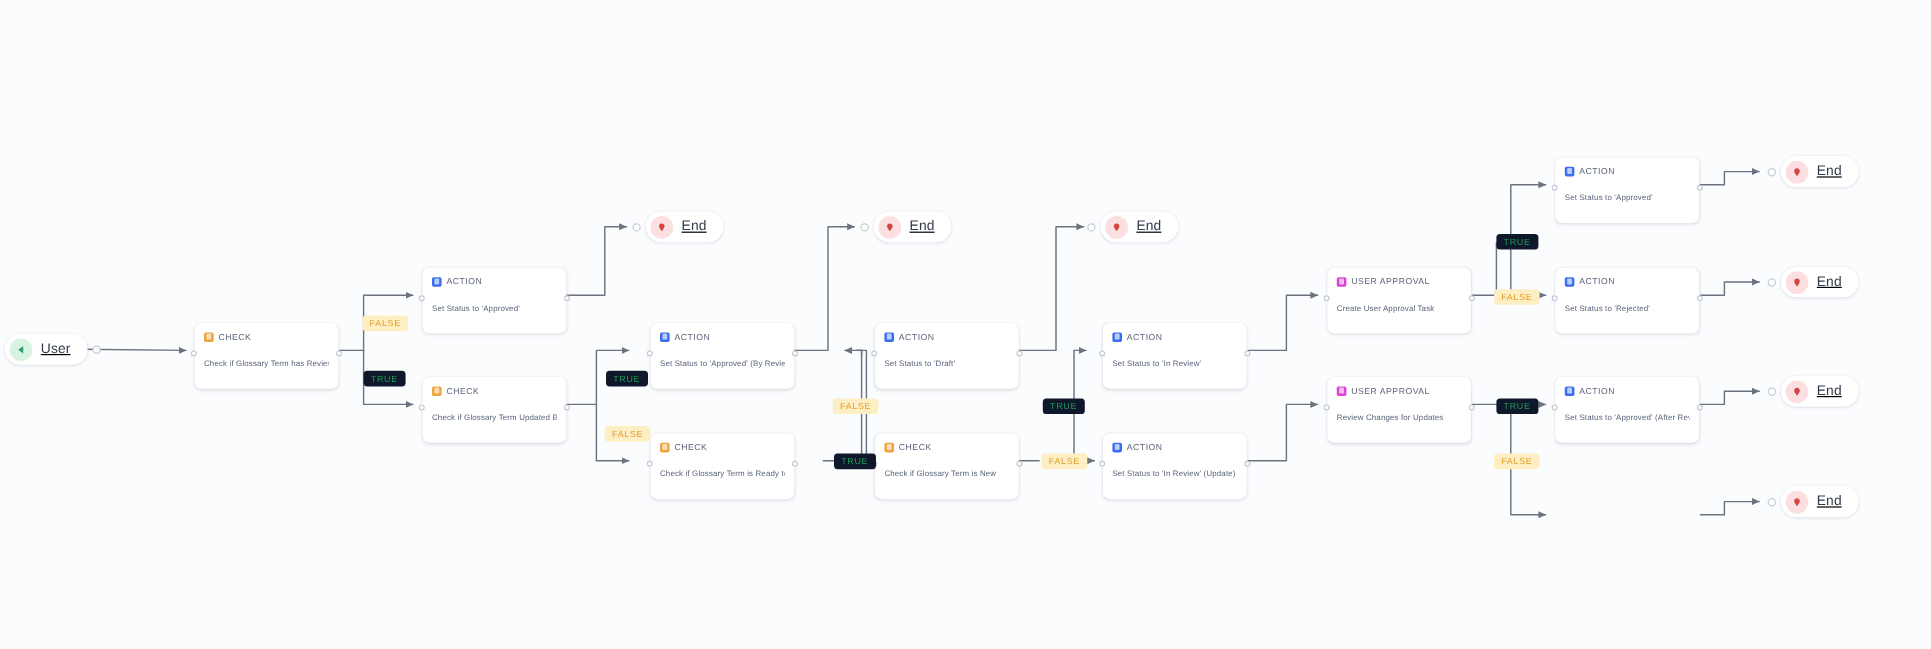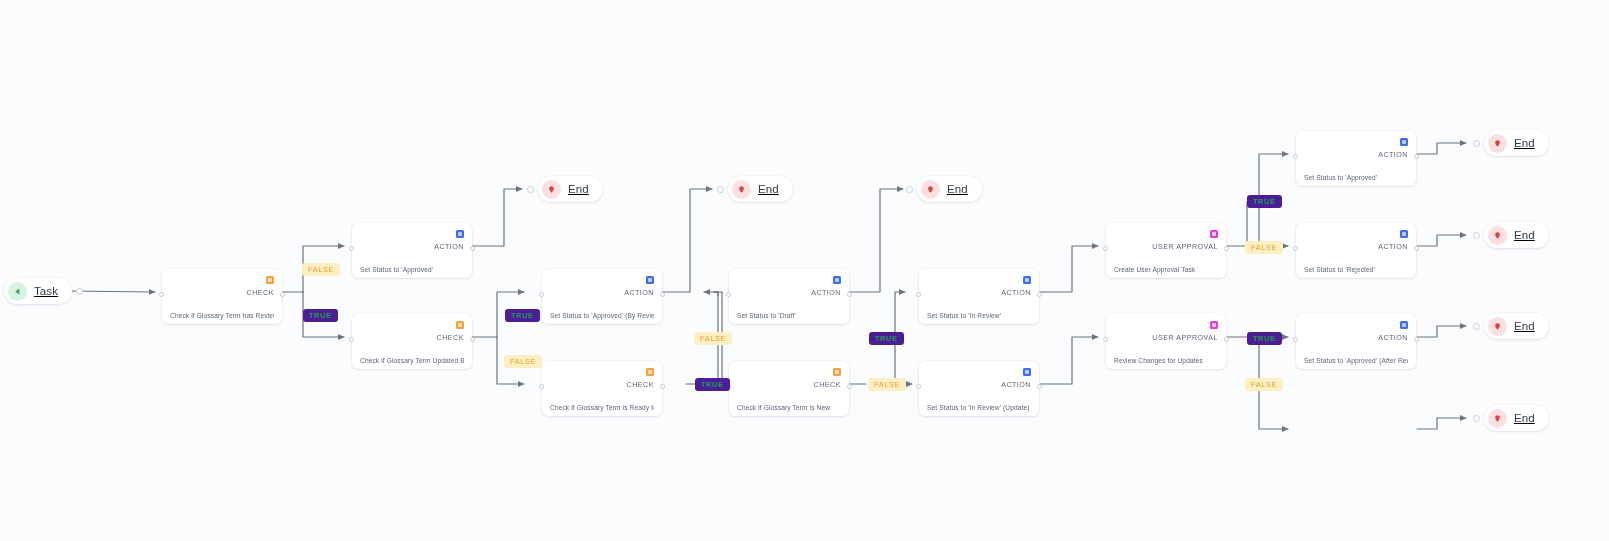--- a/index.html
+++ b/index.html
@@ -74,23 +74,22 @@
     width: 120px;
     height: 55px;
     background: #ffffff;
     border-radius: 6px;
     box-shadow: 0 1px 3px rgba(18, 30, 60, 0.10), 0 0 0 0.5px rgba(18,30,60,0.05);
     box-sizing: border-box;
     padding: 7px 8px 0 8px;
   }
   .node .head {
     display: flex;
-    align-items: flex-end;
+    align-items: center;
     gap: 4px;
-    flex-direction: column;
   }
   .node .kind-icon {
     width: 8px;
     height: 8px;
     border-radius: 1.5px;
     flex: 0 0 auto;
     position: relative;
   }
   .node .kind-icon::after {
     content: "";
@@ -141,21 +140,21 @@
     padding: 0 6px;
     border-radius: 3px;
     font-size: 7.4px;
     letter-spacing: .6px;
     display: flex;
     align-items: center;
     justify-content: center;
     box-sizing: border-box;
     white-space: nowrap;
   }
-  .blabel.t { background: #4c1d95; color: #1f9d55; font-weight: bold; }
+  .blabel.t { background: #0f172a; color: #1f9d55; }
   .blabel.f { background: #fdeec4; color: #e0a02a; }
 </style>
 </head>
 <body>
 
 <div id="canvas">
 
   <svg id="edge-layer" viewBox="0 0 1609 541" xmlns="http://www.w3.org/2000/svg">
     <defs>
       <marker id="ah" markerWidth="7" markerHeight="7" refX="6" refY="3.5" orient="auto" markerUnits="userSpaceOnUse">
@@ -213,21 +212,21 @@
       <path d="M1417,429 L1437,429 L1437,418 L1466,418" marker-end="url(#ah)"></path>
     </g>
   </svg>
 
   <div class="terminal start" style="left:4px; top:278px;">
     <span class="bulb">
       <svg width="9" height="9" viewBox="0 0 10 10">
         <path d="M7 1.6 L2.4 5 L7 8.4 Z" fill="#2e9e63"></path>
       </svg>
     </span>
-    <span class="label">Task</span>
+    <span class="label">User</span>
     <span class="port"></span>
   </div>
 
   <div class="terminal end" style="left:538px; top:176px;">
     <span class="bulb">
       <svg width="9" height="9" viewBox="0 0 10 10">
         <path d="M5 1.3 C6.5 1.3 7.6 2.4 7.6 3.8 C7.6 5.6 5 8.6 5 8.6 C5 8.6 2.4 5.6 2.4 3.8 C2.4 2.4 3.5 1.3 5 1.3 Z" fill="#d64545"></path>
       </svg>
     </span>
     <span class="label">End</span>

